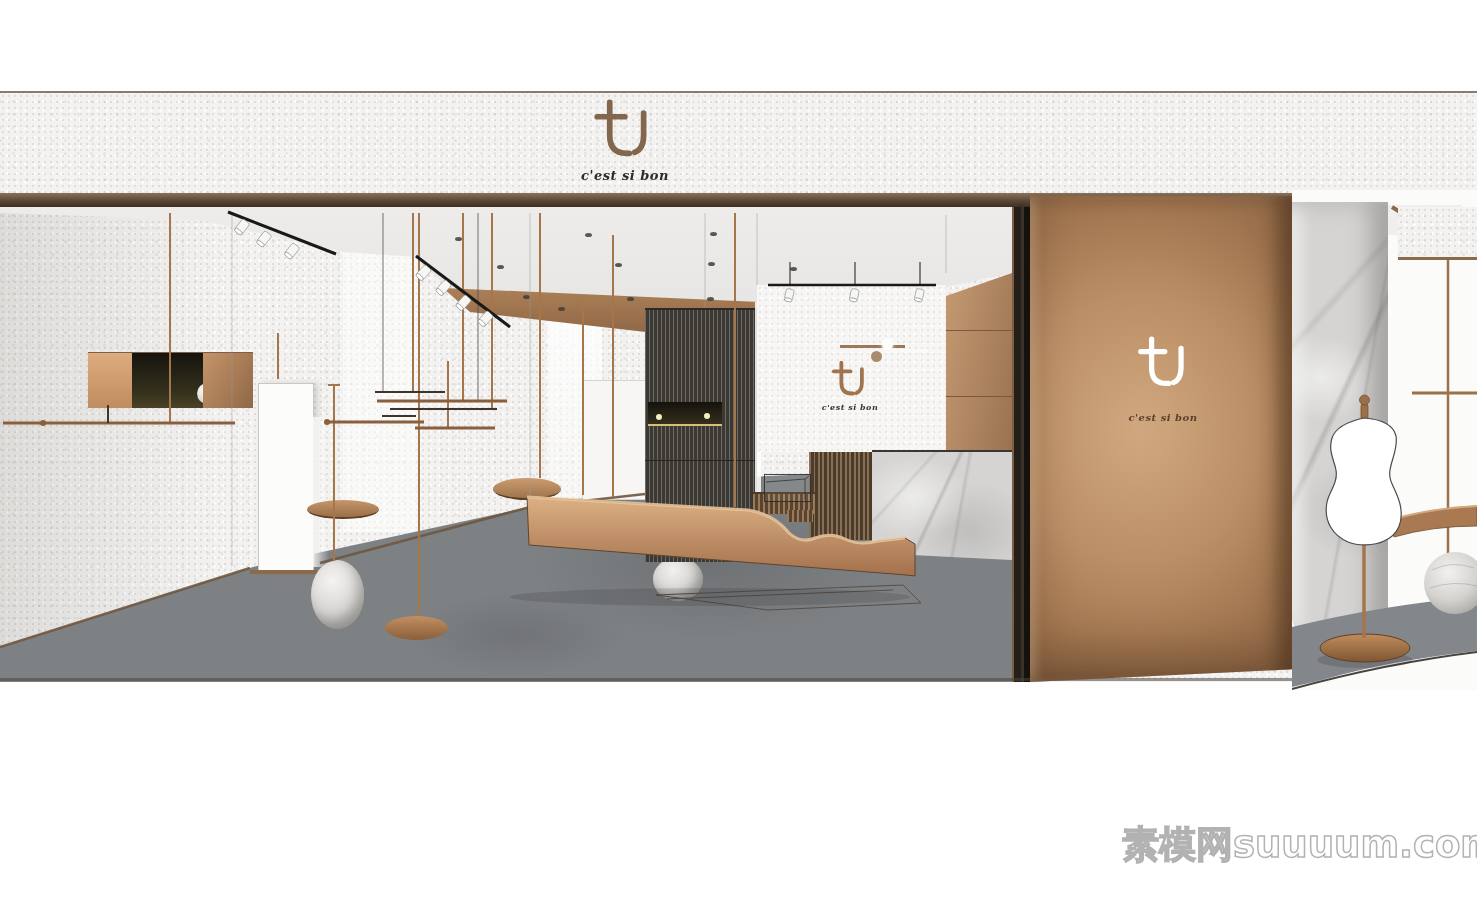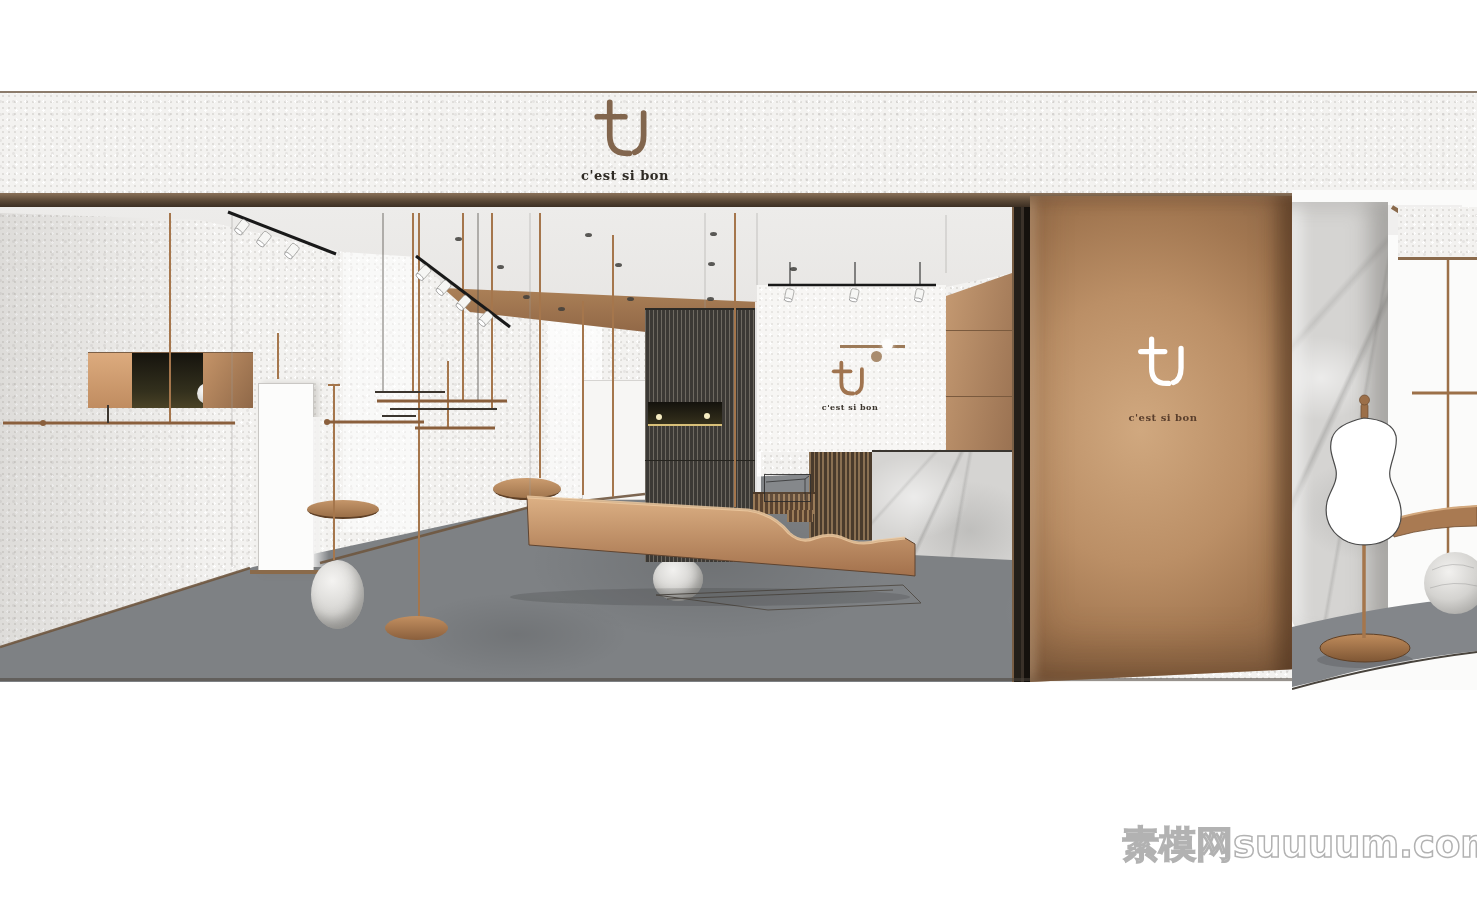--- a/index.html
+++ b/index.html
@@ -21,21 +21,21 @@
       radial-gradient(ellipse 200px 80px at 80% 45%, rgba(0,0,0,.09), transparent 70%),
       radial-gradient(ellipse 160px 60px at 40% 90%, rgba(0,0,0,.10), transparent 70%),
       radial-gradient(ellipse 300px 120px at 35% 30%, rgba(255,255,255,.07), transparent 70%),
       radial-gradient(ellipse 240px 100px at 90% 85%, rgba(255,255,255,.06), transparent 70%);}
   .marble{background-color:#d5d4d2;background-image:
       linear-gradient(115deg, transparent 45%, rgba(110,110,108,.28) 46.5%, transparent 48.5%),
       linear-gradient(100deg, transparent 60%, rgba(110,110,108,.20) 61.5%, transparent 63.5%),
       linear-gradient(132deg, transparent 25%, rgba(110,110,108,.16) 26.5%, transparent 28%),
       radial-gradient(ellipse 80px 60px at 30% 40%, rgba(255,255,255,.55), transparent 70%),
       radial-gradient(ellipse 90px 70px at 70% 70%, rgba(150,150,148,.35), transparent 70%);}
-  .script{font-family:"DejaVu Serif",serif;font-weight:600;letter-spacing:.5px;}
+  .script{font-family:"DejaVu Serif",serif;font-style:italic;font-weight:600;letter-spacing:.5px;}
   .dot{position:absolute;width:7px;height:4px;border-radius:50%;background:#403e3b;opacity:.85;}
   .ellipse{border-radius:50%;}
   .slats-dark{background-color:#55524b;background-image:repeating-linear-gradient(90deg,#6e6961 0 1.5px,#3c3935 1.5px 4px);}
   .slats-wood{background-color:#6b5138;background-image:repeating-linear-gradient(90deg,#9a7b58 0 2px,#5a4330 2px 5px);}
   .watermark{color:transparent;-webkit-text-stroke:1.5px #9f9f9f;font-weight:700;opacity:.8;
       font-family:"DejaVu Sans",sans-serif;white-space:nowrap;}
 </style>
 </head>
 <body>
 

